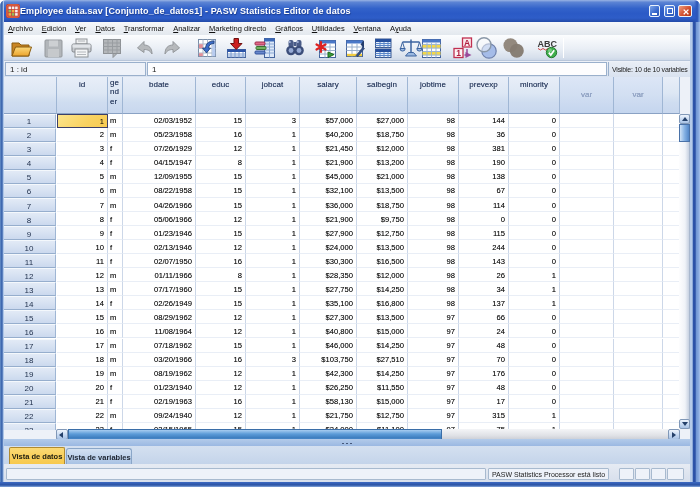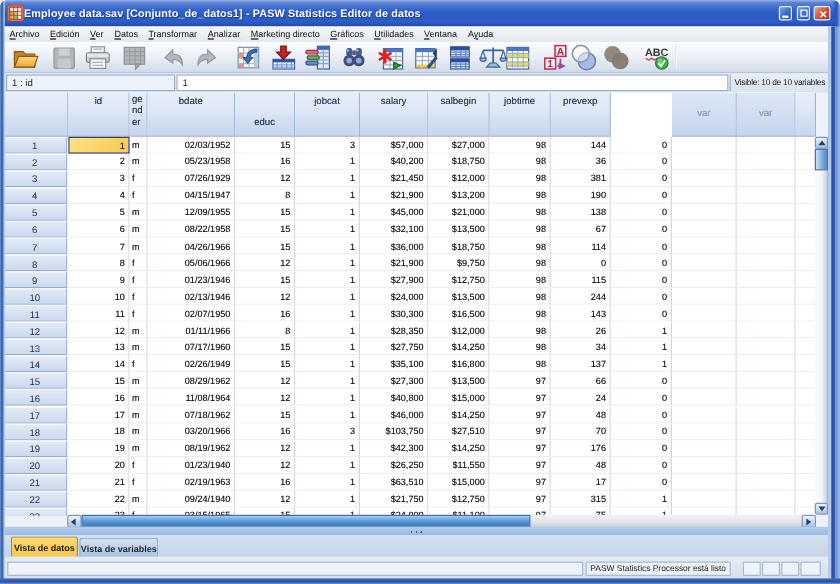--- a/index.html
+++ b/index.html
@@ -331,26 +331,27 @@
 <div id="cellref">
       <div id="crbox1">1 : id</div>
       <div id="crbox2">1</div>
       <div id="crvis">Visible: 10 de 10 variables</div>
     </div>
 <div id="grid">
       <div class="hcell" style="left:0px;width:54px;"></div>
 <div class="hcell" style="left:54px;width:51px;padding-top:3px;">id</div>
 <div class="hcell" style="left:105px;width:15px;padding-top:1px;text-align:left;padding-left:2px;line-height:1.18;">ge<br>nd<br>er</div>
 <div class="hcell" style="left:120px;width:73px;padding-top:3px;">bdate</div>
-<div class="hcell" style="left:193px;width:50px;padding-top:20px;">educ</div>
+<div class="hcell" style="left:193px;width:50px;padding-top:3px;">educ</div>
 <div class="hcell" style="left:243px;width:54px;padding-top:3px;">jobcat</div>
 <div class="hcell" style="left:297px;width:57px;padding-top:3px;">salary</div>
 <div class="hcell" style="left:405px;width:51px;padding-top:3px;">jobtime</div>
 <div class="hcell" style="left:354px;width:51px;padding-top:3px;">salbegin</div>
 <div class="hcell" style="left:456px;width:50px;padding-top:3px;">prevexp</div>
+<div class="hcell" style="left:506px;width:51px;padding-top:3px;">minority</div>
 <div class="hcell hvar" style="left:557px;width:54px;">var</div>
 <div class="hcell hvar" style="left:611px;width:49px;">var</div>
 <div class="hcell" style="left:660px;width:17px;"></div>
 <div class="rhdr" style="top:36.7px">1</div>
 <div class="dcell" style="left:54px;top:36.7px;width:51px">1</div>
 <div class="dcell dl" style="left:105px;top:36.7px;width:15px">m</div>
 <div class="dcell" style="left:120px;top:36.7px;width:73px">02/03/1952</div>
 <div class="dcell" style="left:193px;top:36.7px;width:50px">15</div>
 <div class="dcell" style="left:243px;top:36.7px;width:54px">3</div>
 <div class="dcell" style="left:297px;top:36.7px;width:57px">$57,000</div>
@@ -626,21 +627,21 @@
 <div class="dcell" style="left:506px;top:303.65px;width:51px">0</div>
 <div class="dcell" style="left:557px;top:303.65px;width:54px"></div>
 <div class="dcell" style="left:611px;top:303.65px;width:49px"></div>
 <div class="dcell" style="left:660px;top:303.65px;width:17px"></div>
 <div class="rhdr" style="top:317.7px">21</div>
 <div class="dcell" style="left:54px;top:317.7px;width:51px">21</div>
 <div class="dcell dl" style="left:105px;top:317.7px;width:15px">f</div>
 <div class="dcell" style="left:120px;top:317.7px;width:73px">02/19/1963</div>
 <div class="dcell" style="left:193px;top:317.7px;width:50px">16</div>
 <div class="dcell" style="left:243px;top:317.7px;width:54px">1</div>
-<div class="dcell" style="left:297px;top:317.7px;width:57px">$63,510</div>
+<div class="dcell" style="left:297px;top:317.7px;width:57px">$58,130</div>
 <div class="dcell" style="left:354px;top:317.7px;width:51px">$15,000</div>
 <div class="dcell" style="left:405px;top:317.7px;width:51px">97</div>
 <div class="dcell" style="left:456px;top:317.7px;width:50px">17</div>
 <div class="dcell" style="left:506px;top:317.7px;width:51px">0</div>
 <div class="dcell" style="left:557px;top:317.7px;width:54px"></div>
 <div class="dcell" style="left:611px;top:317.7px;width:49px"></div>
 <div class="dcell" style="left:660px;top:317.7px;width:17px"></div>
 <div class="rhdr" style="top:331.75px">22</div>
 <div class="dcell" style="left:54px;top:331.75px;width:51px">22</div>
 <div class="dcell dl" style="left:105px;top:331.75px;width:15px">m</div>

